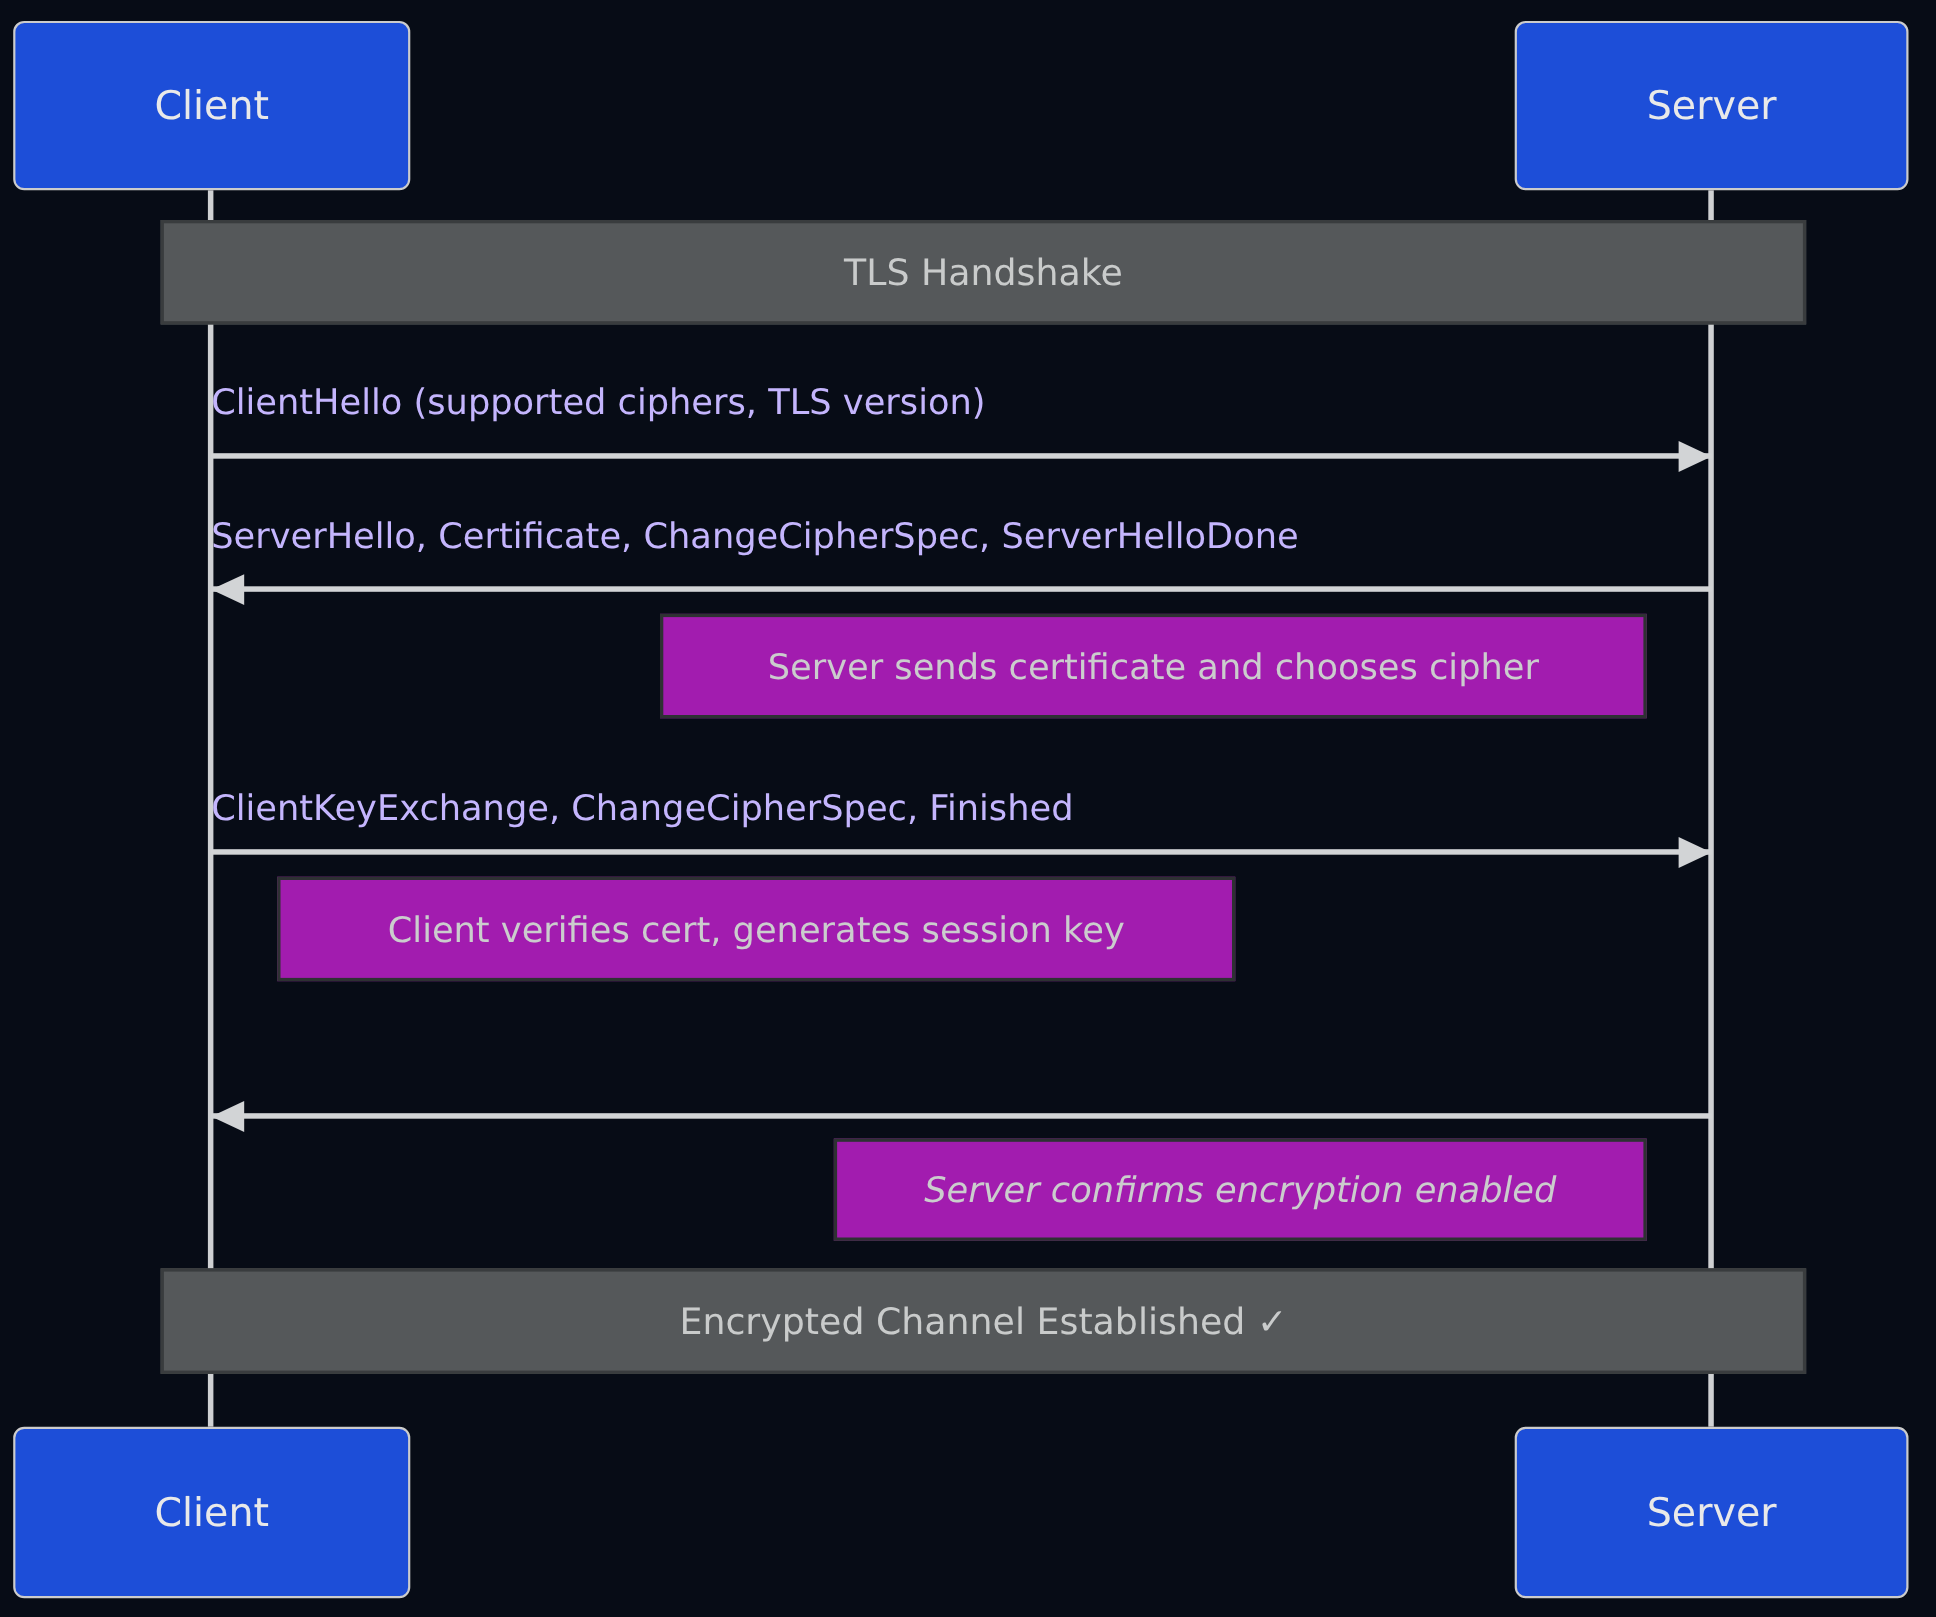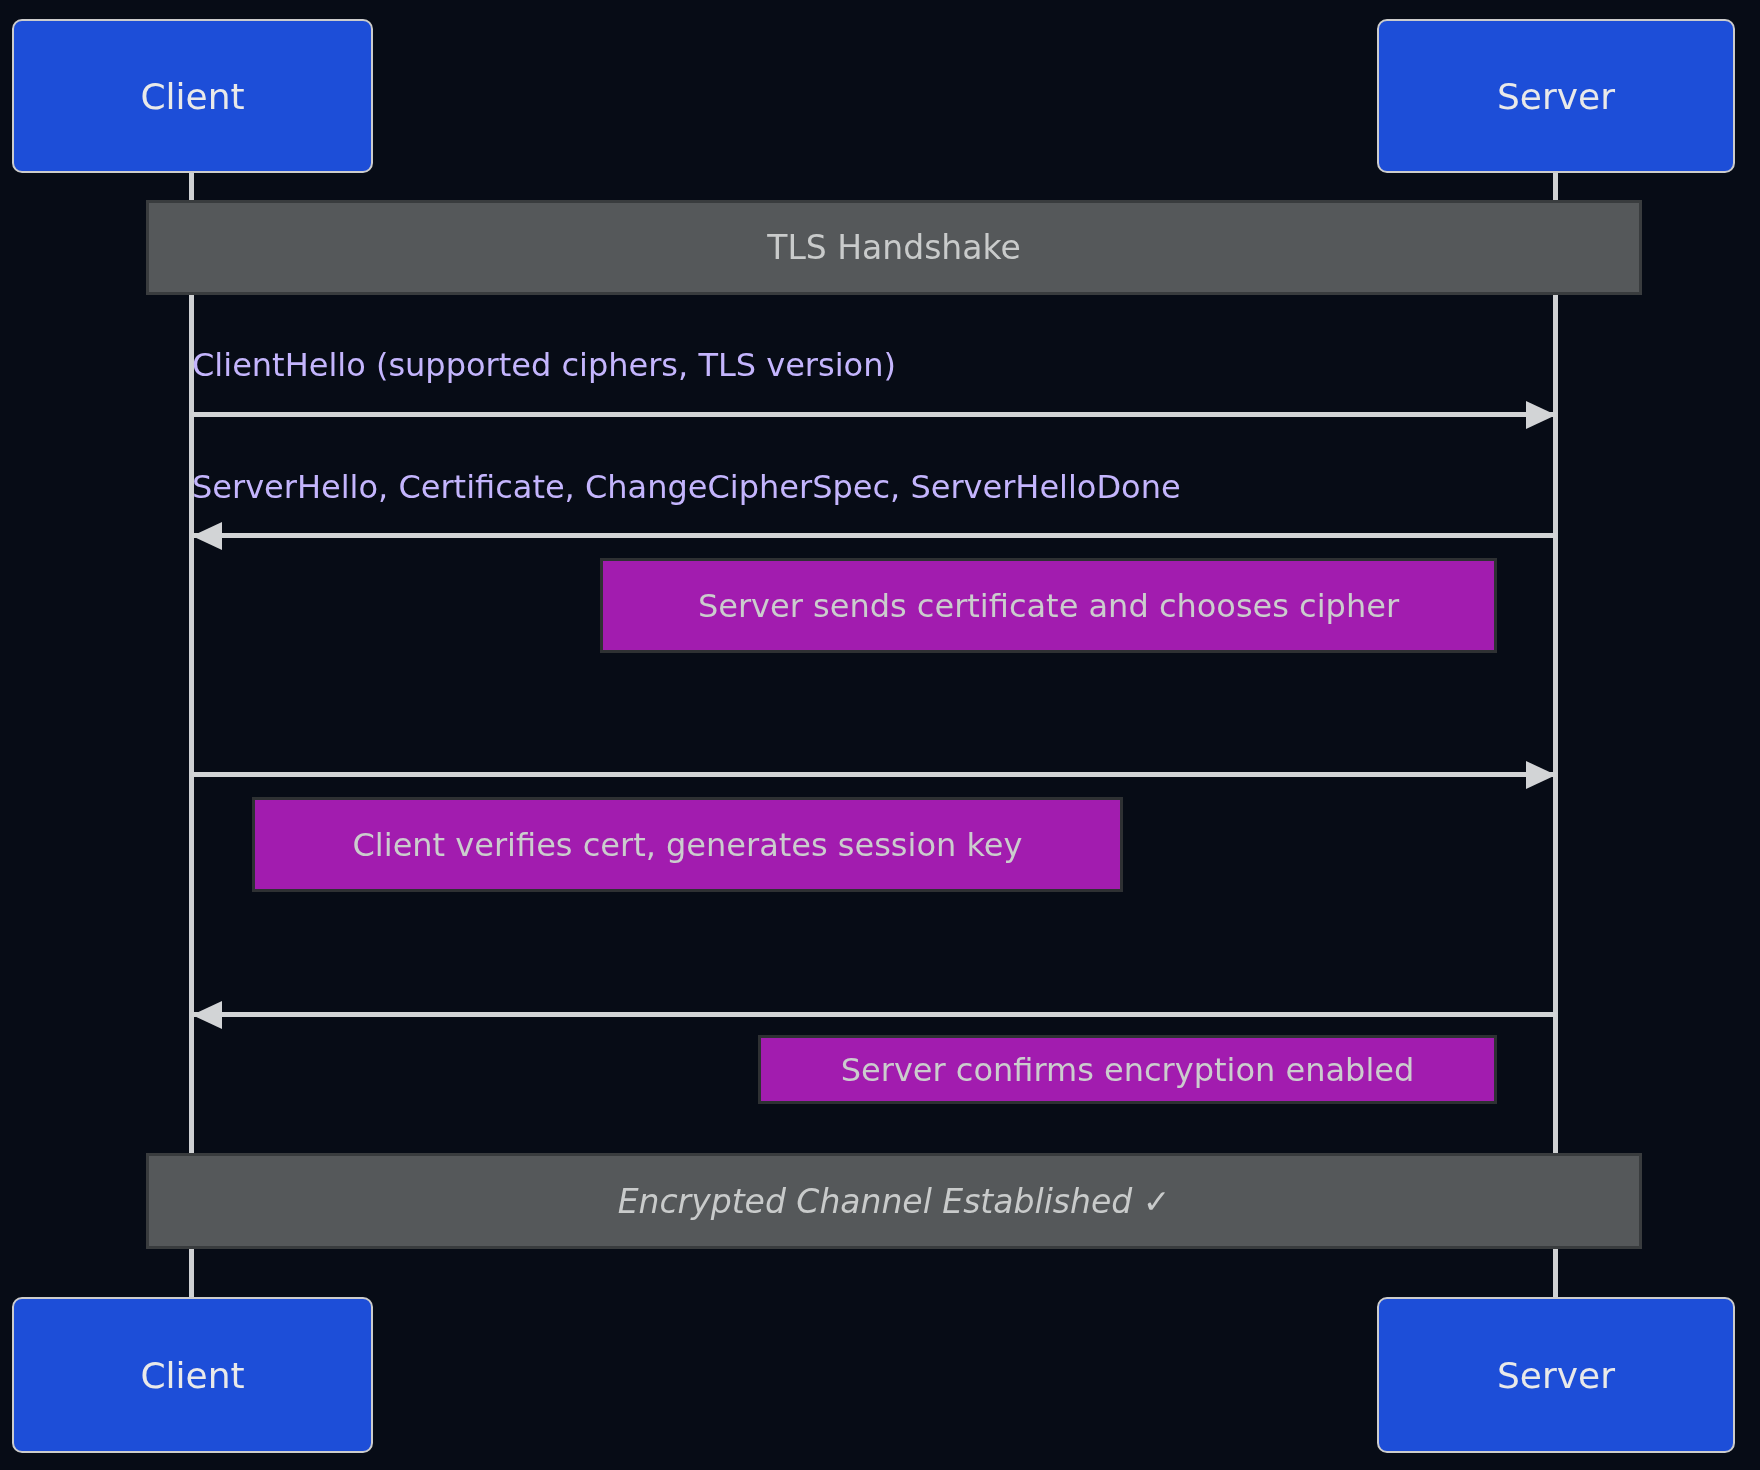--- a/index.html
+++ b/index.html
@@ -50,37 +50,37 @@
     border: 3px solid #393c3e;
     color: #c9cbcb;
     font-size: 33px;
     display: flex;
     align-items: center;
     justify-content: center;
     box-sizing: border-box;
     margin-left: 26px;
   }
   .banner.title  { top: 200px;  height: 95px; }
-  .banner.footer { top: 1153px; height: 96px; font-style: italic; }
+  .banner.footer { top: 1153px; height: 96px; }
 
   
   .note {
     position: absolute;
     background: #a21caf;
     border: 3px solid #2e3133;
     color: #cbcdcd;
     font-size: 32px;
     display: flex;
     align-items: center;
     justify-content: center;
     box-sizing: border-box;
   }
   .note.n1 { left: 600px; top: 558px;  width: 897px; height: 95px; }
   .note.n2 { left: 252px; top: 797px;  width: 871px; height: 95px; }
-  .note.n3 { left: 758px; top: 1035px; width: 739px; height: 69px; }
+  .note.n3 { left: 758px; top: 1035px; width: 739px; height: 93px; font-style: italic; }
 
   
   .msg-label {
     position: absolute;
     left: 192px;
     width: 1364px;
     color: #c4b5fd;
     font-size: 32px;
     line-height: 40px;
   }
@@ -131,20 +131,21 @@
     <span class="head"></span>
   </div>
 
   <div class="msg-label m2">ServerHello, Certificate, ChangeCipherSpec, ServerHelloDone</div>
   <div class="msg-arrow dir-left ar2">
     <span class="head"></span>
   </div>
 
   <div class="note n1">Server sends certificate and chooses cipher</div>
 
+  <div class="msg-label m3">ClientKeyExchange, ChangeCipherSpec, Finished</div>
   <div class="msg-arrow dir-right ar3">
     <span class="head"></span>
   </div>
 
   <div class="note n2">Client verifies cert, generates session key</div>
 
   <div class="msg-arrow dir-left ar4">
     <span class="head"></span>
   </div>
 

